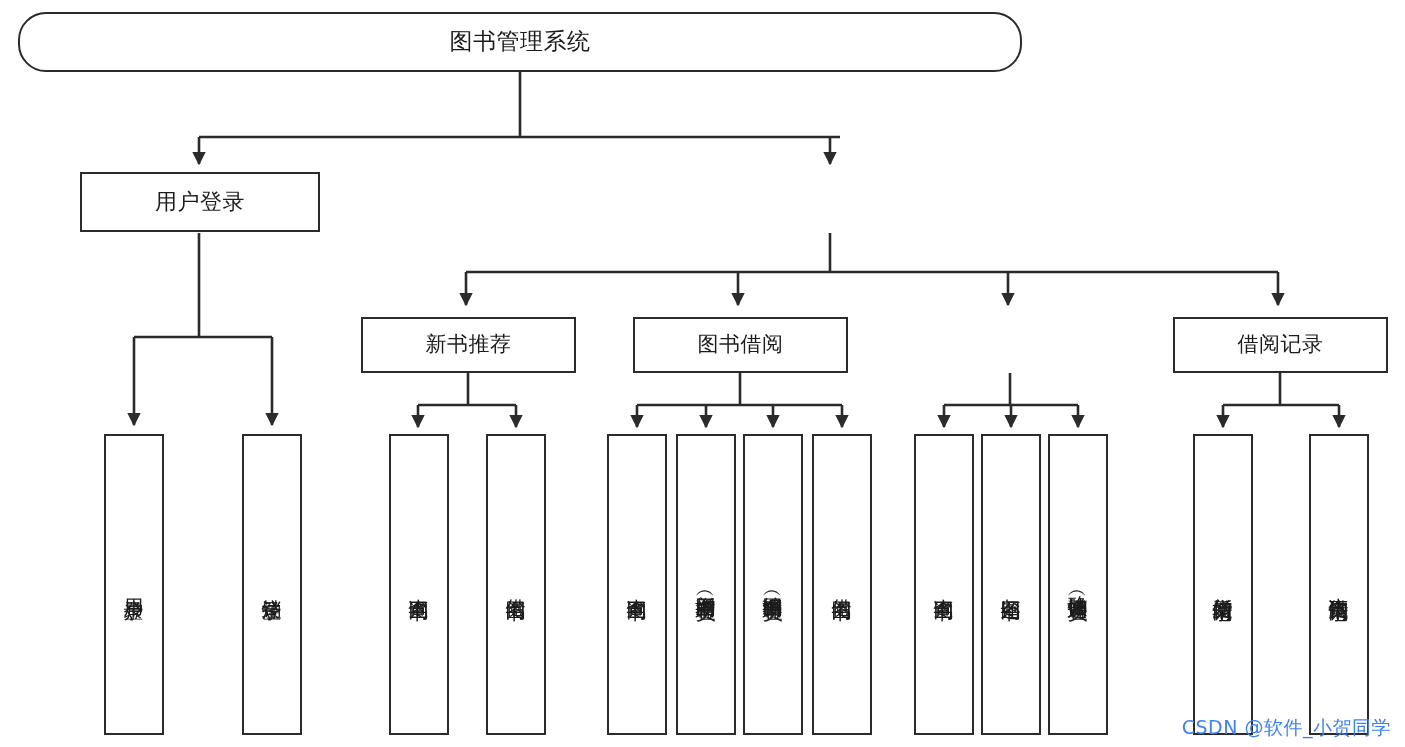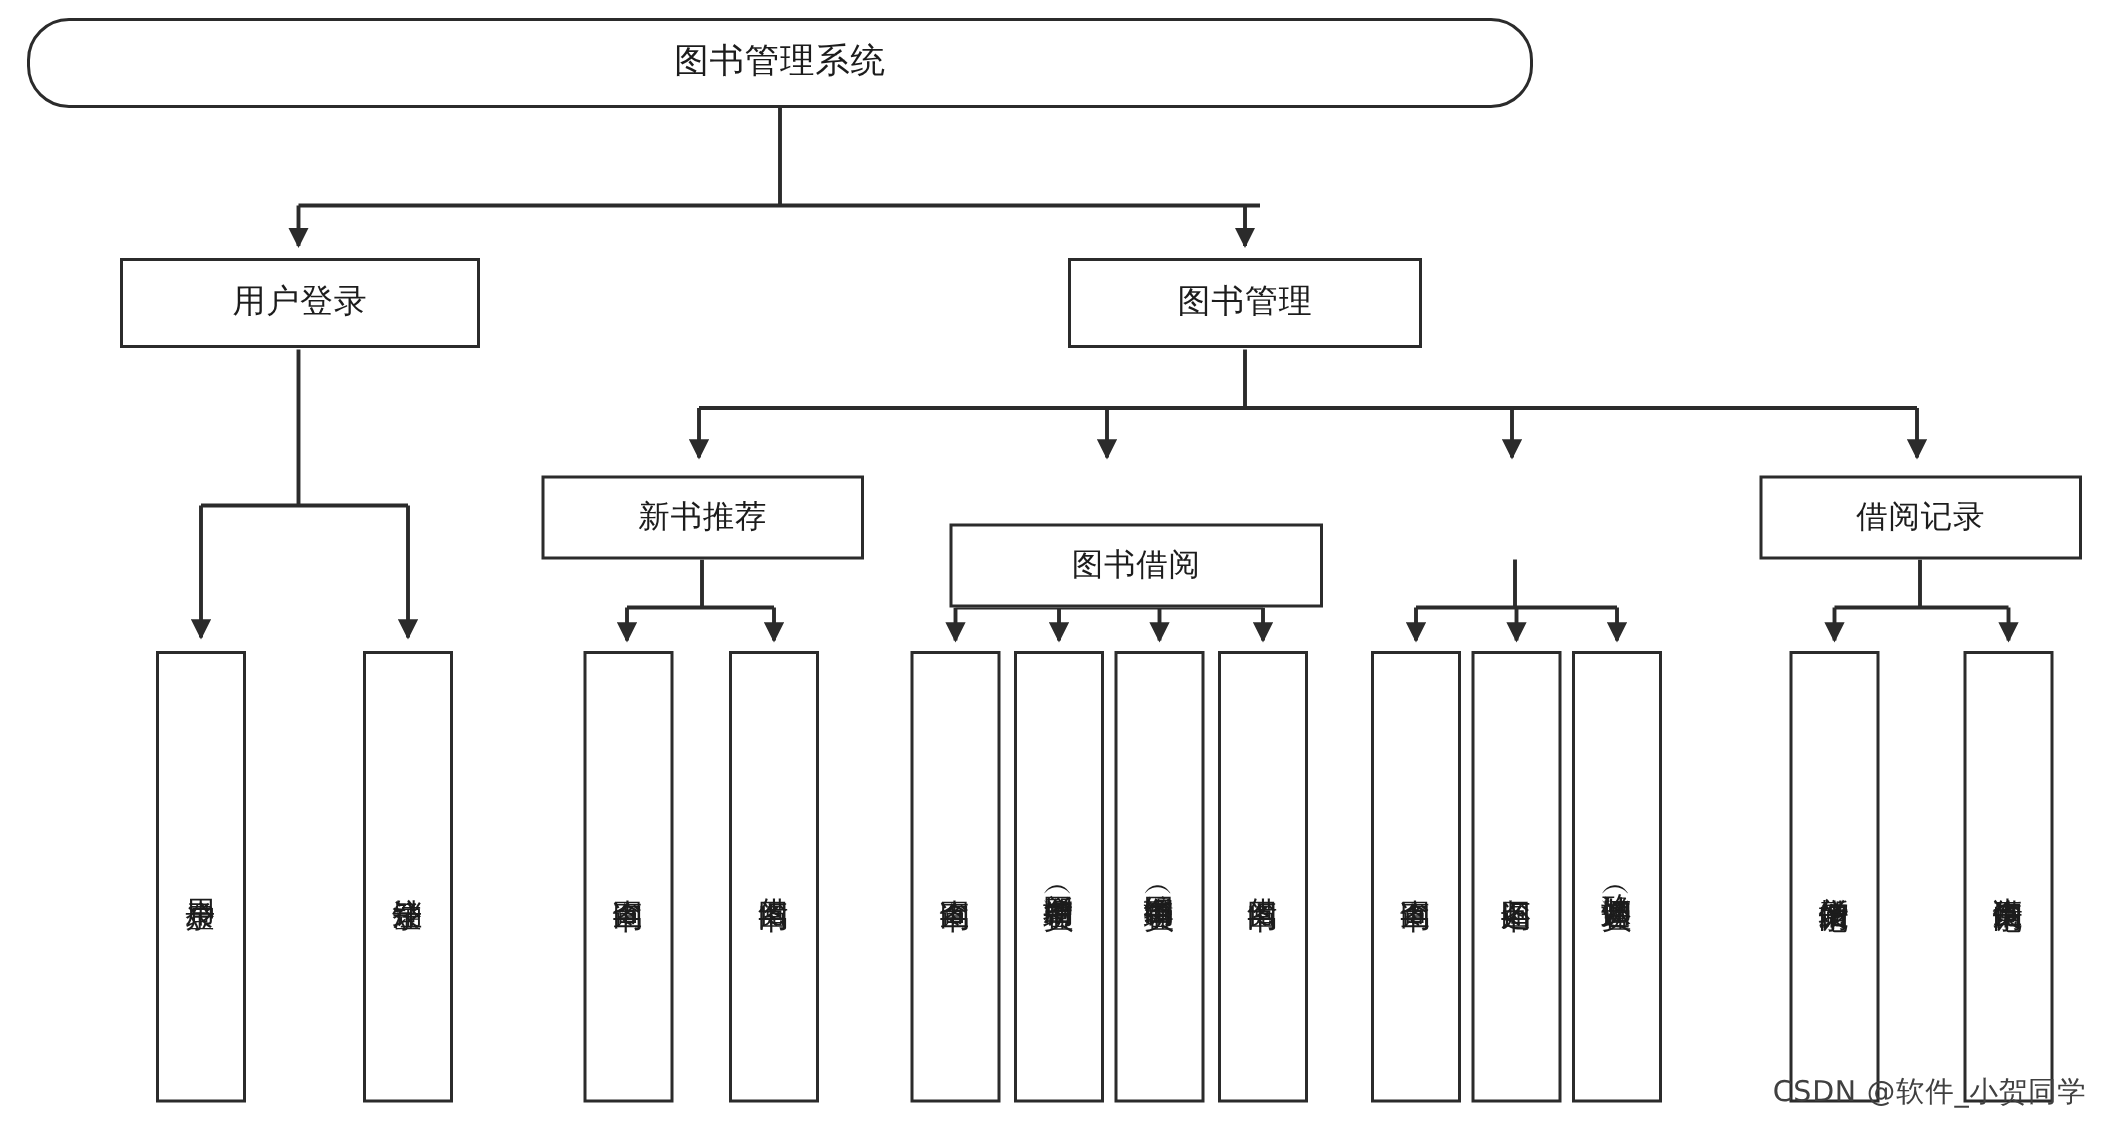--- a/index.html
+++ b/index.html
@@ -60,21 +60,21 @@
   }
   .node.lvl-0 .node-label { font-size: 23px; }
   .node.lvl-1 .node-label { font-size: 22px; }
   .node.lvl-2 .node-label { font-size: 21px; text-align: right; }
 
   .watermark {
     position: absolute;
     right: 14px;
     bottom: 6px;
     font-size: 19px;
-    color: #404040;
+    color: #3b82f6;
     letter-spacing: 0.5px;
     z-index: 6;
     white-space: nowrap;
     pointer-events: none;
   }
 </style>
 </head>
 <body>
 
 <div id="diagram-root">
@@ -130,29 +130,26 @@
   </svg>
 
   <div class="node lvl-0" style="left:18px; top:12px; width:1004px; height:60px;border-radius:28px;">
     <span class="node-label">图书管理系统</span>
   </div>
 
   <div class="node lvl-1" style="left:80px; top:172px; width:240px; height:60px;">
     <span class="node-label">用户登录</span>
   </div>
 
-  <div class="node lvl-1" style="left:712px; top:172px; width:236px; height:60px;">
-    <span class="node-label">图书管理</span>
-  </div>
 
   <div class="node lvl-2" style="left:361px; top:317px; width:215px; height:56px;">
     <span class="node-label">新书推荐</span>
   </div>
 
-  <div class="node lvl-2" style="left:633px; top:317px; width:249px; height:56px;margin-top:32px;">
+  <div class="node lvl-2" style="left:633px; top:317px; width:215px; height:56px;">
     <span class="node-label">图书借阅</span>
   </div>
 
 
   <div class="node lvl-2" style="left:1173px; top:317px; width:215px; height:56px;">
     <span class="node-label">借阅记录</span>
   </div>
 
   <div class="node vertical" style="left:104px; top:434px; width:60px; height:301px;">
     <span class="node-label">用户登录</span>

